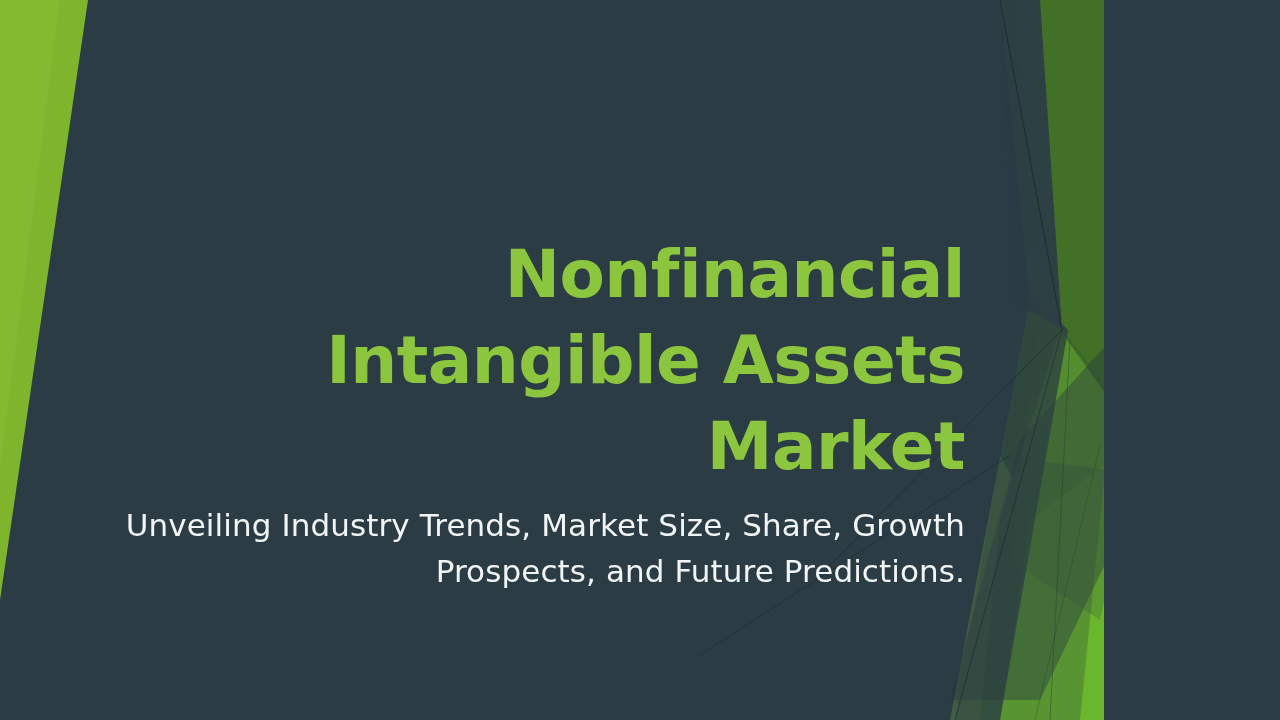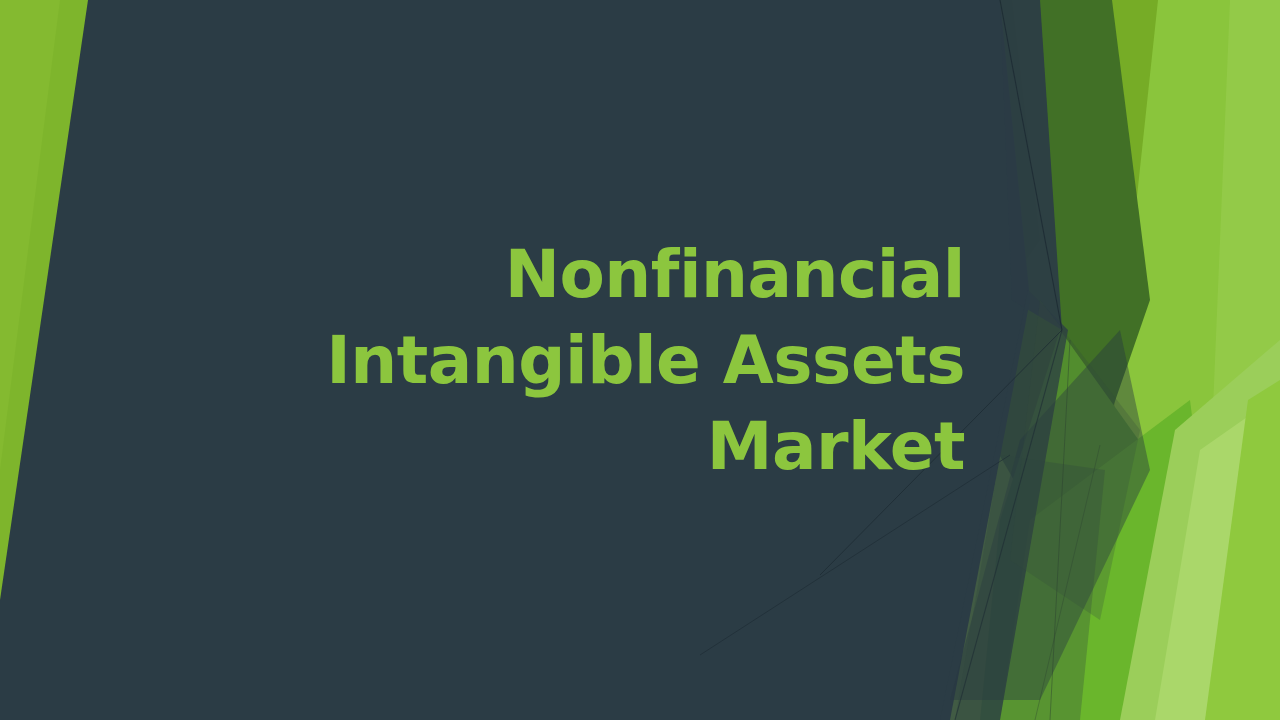--- a/index.html
+++ b/index.html
@@ -4,21 +4,21 @@
 <style>
   * { margin:0; padding:0; box-sizing:border-box; }
   html, body {
     width:1280px; height:720px;
     overflow:hidden;
     background:#2b3c45;
     font-family:"DejaVu Sans", sans-serif;
   }
   #slide {
     position:relative;
-    width:1280px; height:720px;
+    width:1104px; height:720px;
     overflow:hidden;
     background:#2b3c45;
   }
   #bg-art {
     position:absolute; inset:0;
     width:1280px; height:720px;
     display:block;
   }
   #content {
     position:absolute;
@@ -105,15 +105,16 @@
       <line x1="1100" y1="445" x2="1035" y2="720" stroke="#2b4030" stroke-width="1" opacity="0.35"></line>
 
       <polygon points="0,0 88,0 0,600" fill="#7eb52c"></polygon>
       <polygon points="0,0 60,0 0,470" fill="#84ba30"></polygon>
 
     </g>
   </svg>
 
   <div id="content">
     <h1 id="title">Nonfinancial Intangible Assets Market</h1>
+    <p id="subtitle">Unveiling Industry Trends, Market Size, Share, Growth Prospects, and Future Predictions.</p>
   </div>
 
 </div>
 
 </body></html>

